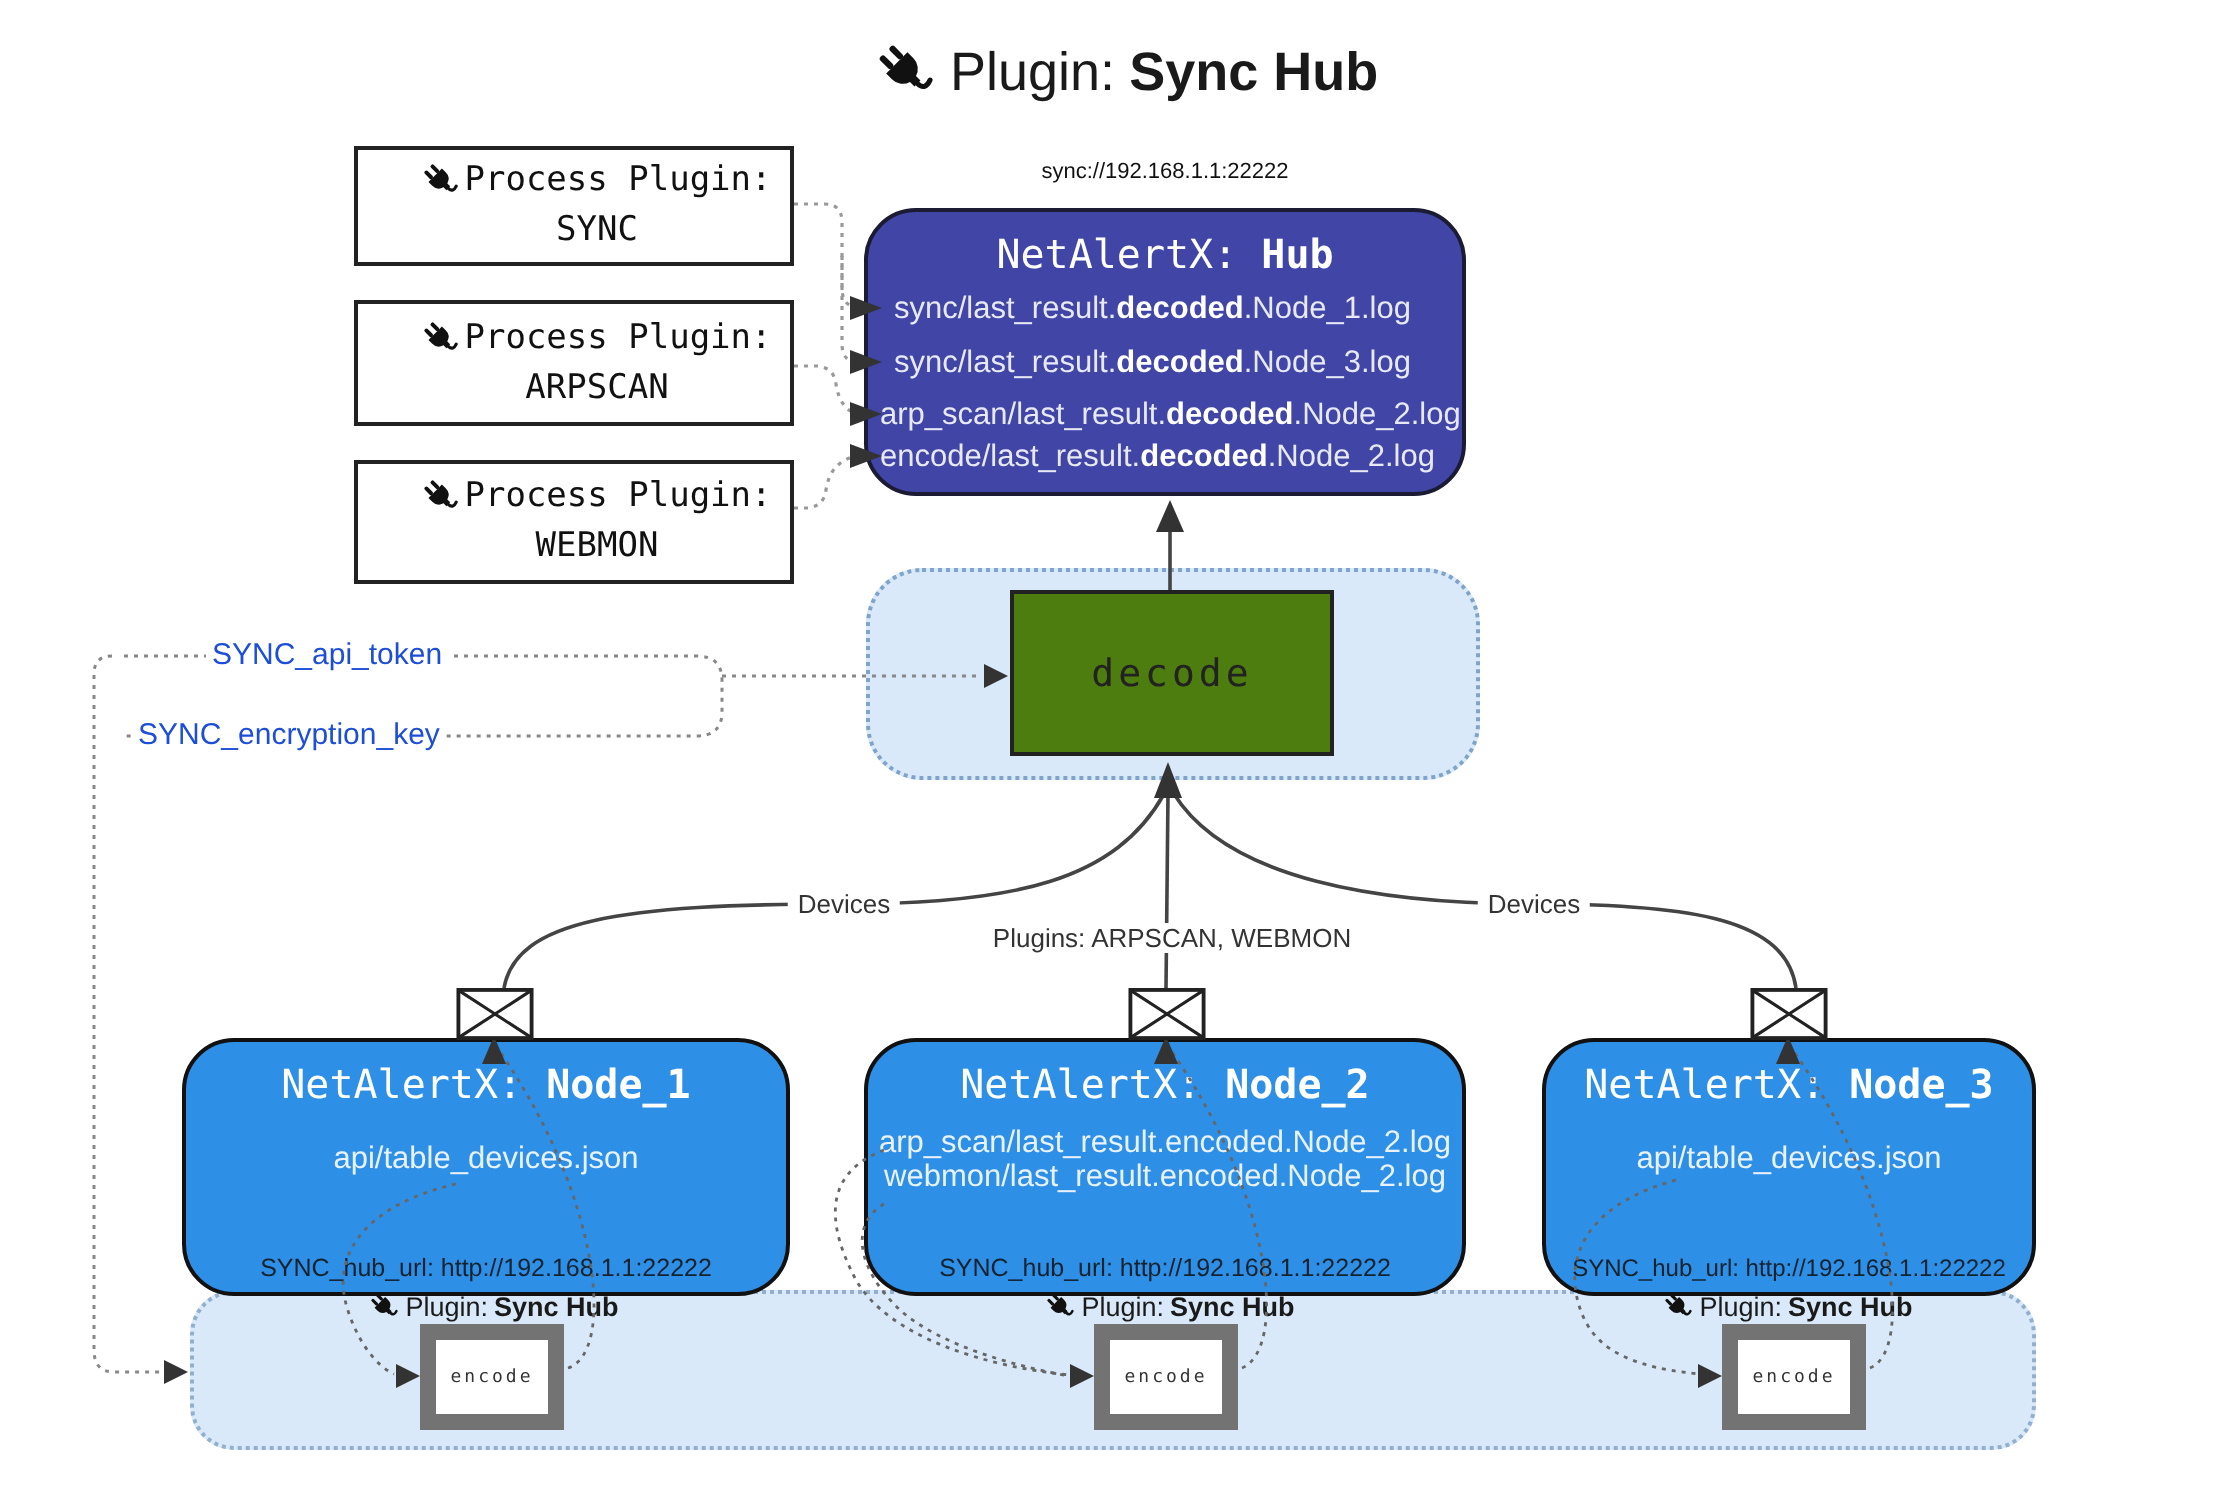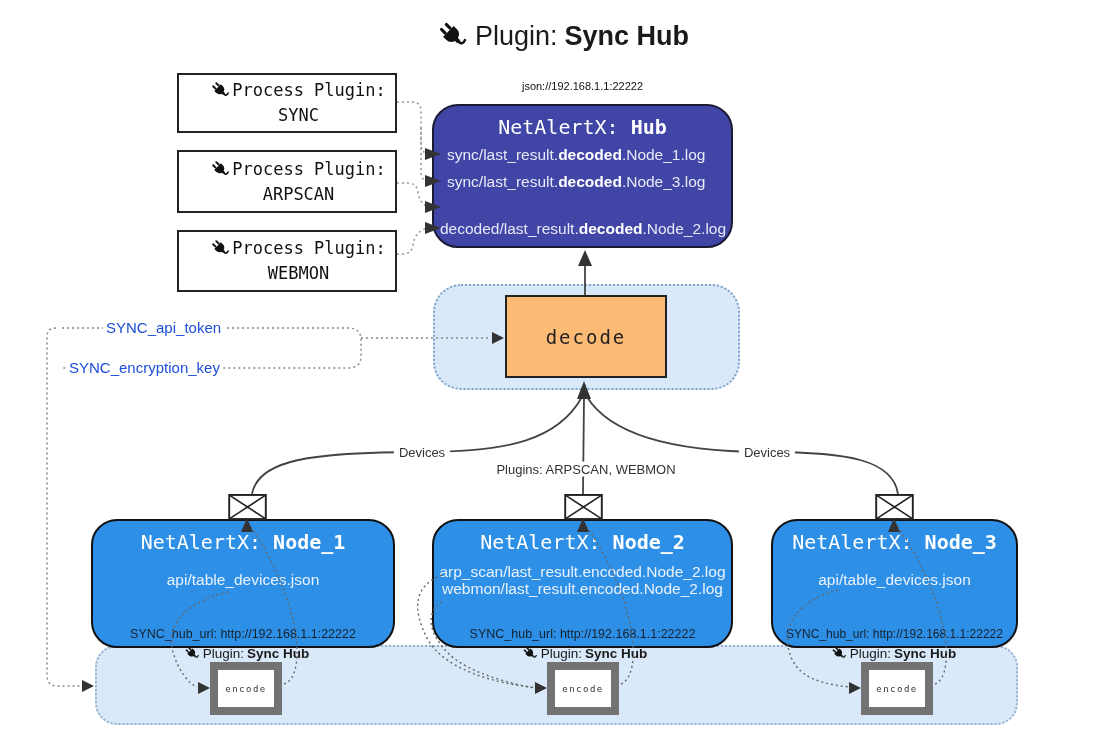--- a/index.html
+++ b/index.html
@@ -19,21 +19,21 @@
   
   .huburl{left:432px;width:301px;top:80px;text-align:center;font-size:11px;color:#111;}
   .hub{left:432px;top:104px;width:301px;height:144px;background:#4045A6;border:2px solid #1b1b33;
        border-radius:26px;box-sizing:border-box;}
   .hub-title{position:absolute;top:9px;left:0;width:100%;text-align:center;font-size:20px;color:#fff;}
   .hub-line{position:absolute;height:20px;font-size:15.5px;color:#E8E9F7;white-space:nowrap;}
   .hub-line b{color:#fff;font-weight:700;}
   
   .dec-wrap{left:433px;top:284px;width:307px;height:106px;border-radius:28px;background:#D9E9F9;
             border:2px dotted #7FA3C9;box-sizing:border-box;}
-  .dec-box{left:505px;top:295px;width:162px;height:83px;background:#fdba74;border:2px solid #222;
+  .dec-box{left:505px;top:295px;width:162px;height:83px;background:#4d7c0f;border:2px solid #222;
            box-sizing:border-box;display:flex;align-items:center;justify-content:center;
            font-size:19px;color:#222;letter-spacing:2px;}
   
   .linelabel{background:#fff;padding:0 5px;font-size:13px;color:#333;white-space:nowrap;
              transform:translate(-50%,-50%);z-index:60;}
   .secret{background:#fff;padding:0 3px;font-size:15px;color:#1d4ed8;white-space:nowrap;z-index:60;}
   
   .node{top:519px;height:129px;background:#2E8FE6;border:2.5px solid #111;border-radius:26px;
         box-sizing:border-box;z-index:10;}
   .node-title{position:absolute;top:9px;left:0;width:100%;text-align:center;font-size:20px;color:#fff;white-space:nowrap;}
@@ -85,28 +85,29 @@
   <div class="abs pbox mono" style="top:230px;height:62px;">
     <div class="l1">
         <svg class="plug" width="19" height="19">
           <use href="#plug"></use>
         </svg>
       <span>Process Plugin:</span>
       </div>
     <div>WEBMON</div>
   </div>
 
-  <div class="abs huburl">json://192.168.1.1:22222</div>
+  <div class="abs huburl">sync://192.168.1.1:22222</div>
   <div class="abs hub">
     <div class="hub-title mono">
       <span>NetAlertX: </span><b>Hub</b>
     </div>
     <div class="hub-line" style="left:13px;top:40px;"><span>sync/last_result.</span><b>decoded</b><span>.Node_1.log</span></div>
     <div class="hub-line" style="left:13px;top:67px;"><span>sync/last_result.</span><b>decoded</b><span>.Node_3.log</span></div>
-    <div class="hub-line" style="left:6px;top:114px;"><span>decoded/last_result.</span><b>decoded</b><span>.Node_2.log</span></div>
+    <div class="hub-line" style="left:6px;top:93px;"><span>arp_scan/last_result.</span><b>decoded</b><span>.Node_2.log</span></div>
+    <div class="hub-line" style="left:6px;top:114px;"><span>encode/last_result.</span><b>decoded</b><span>.Node_2.log</span></div>
   </div>
 
   <div class="abs dec-wrap"></div>
   <div class="abs dec-box mono">decode</div>
 
   <div class="abs secret" style="left:103px;top:319px;">SYNC_api_token</div>
   <div class="abs secret" style="left:66px;top:359px;">SYNC_encryption_key</div>
 
   <div class="abs linelabel" style="left:422px;top:452px;">Devices</div>
   <div class="abs linelabel" style="left:767px;top:452px;">Devices</div>

